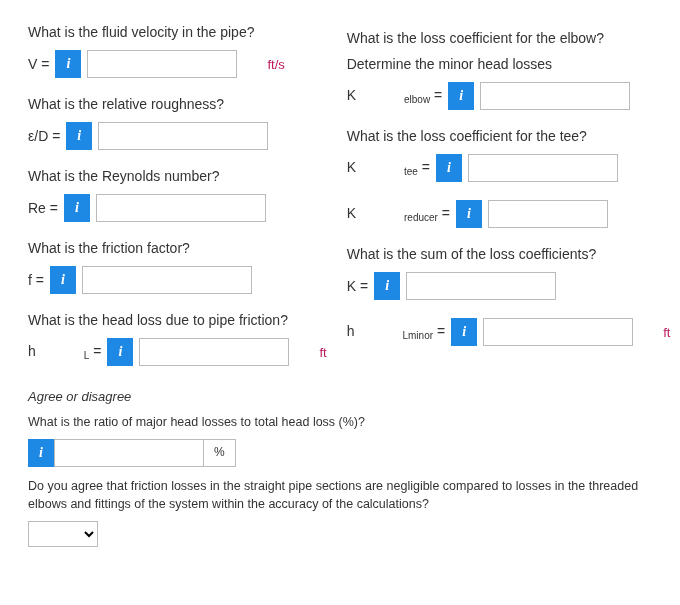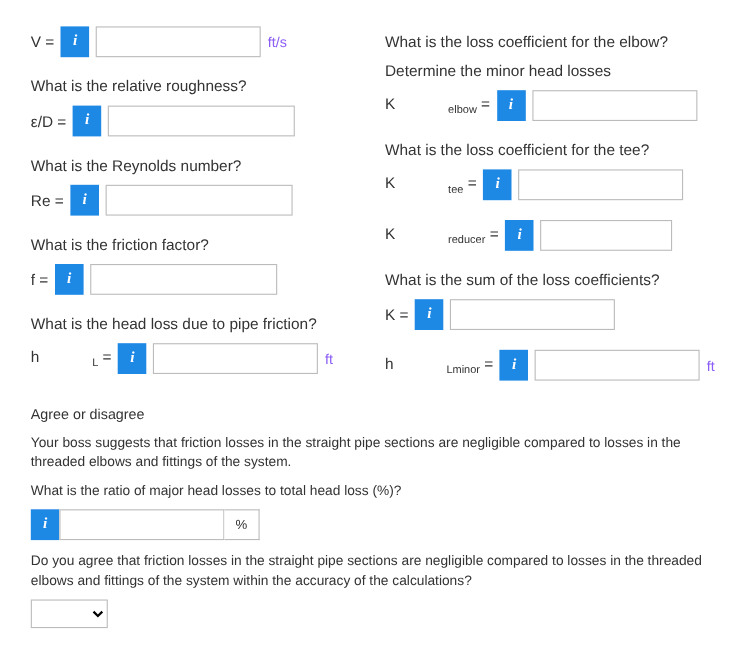--- a/index.html
+++ b/index.html
@@ -53,32 +53,34 @@
     height: 28px;
     border: 1px solid #bbb;
     padding: 2px 6px;
     font-size: 13px;
     background: #fff;
   }
   .w-med { width: 150px; }
   .w-lg { width: 170px; }
   .w-sm { width: 120px; }
   .unit {
-    color: #8b5cf6;
+    color: #be185d;
     font-size: 13px;
+    margin-left: 24px;
   }
   .bottom-section {
     margin-top: 4px;
     font-size: 12.5px;
     color: #333;
     line-height: 1.45;
   }
   .bottom-section .heading {
     font-size: 13px;
     margin-bottom: 6px;
+    font-style: italic;
   }
   .bottom-section p { margin-bottom: 8px; }
   .ratio-row {
     display: flex;
     align-items: center;
     gap: 0;
     margin: 6px 0 10px 0;
   }
   .ratio-row .text-input { width: 150px; }
   .pct-box {
@@ -98,20 +100,21 @@
     font-size: 12px;
     width: 70px;
   }
 </style>
 </head>
 <body>
 
 <div class="cols">
 
   <div class="col">
+    <div class="question first">What is the fluid velocity in the pipe?</div>
     <div class="field-row">
       <span class="field-label">V =</span>
       <div class="info-btn">i</div>
       <input class="text-input w-med" style="">
       <span class="unit">ft/s</span>
     </div>
 
     <div class="question">What is the relative roughness?</div>
     <div class="field-row">
       <span class="field-label">ε/D =</span>
@@ -175,21 +178,20 @@
       <span class="field-label"><span>h</span><span class="sub">Lminor</span><span> =</span></span>
       <div class="info-btn">i</div>
       <input class="text-input w-med" style="">
       <span class="unit">ft</span>
     </div>
   </div>
 </div>
 
 <div class="bottom-section">
   <div class="heading">Agree or disagree</div>
-  <p>Your boss suggests that friction losses in the straight pipe sections are negligible compared to losses in the threaded elbows and fittings of the system.</p>
   <p>What is the ratio of major head losses to total head loss (%)?</p>
   <div class="ratio-row">
     <div class="info-btn">i</div>
     <input class="text-input" style="">
     <div class="pct-box">%</div>
   </div>
   <p>Do you agree that friction losses in the straight pipe sections are negligible compared to losses in the threaded elbows and fittings of the system within the accuracy of the calculations?</p>
   <select><option></option></select>
 </div>
 

